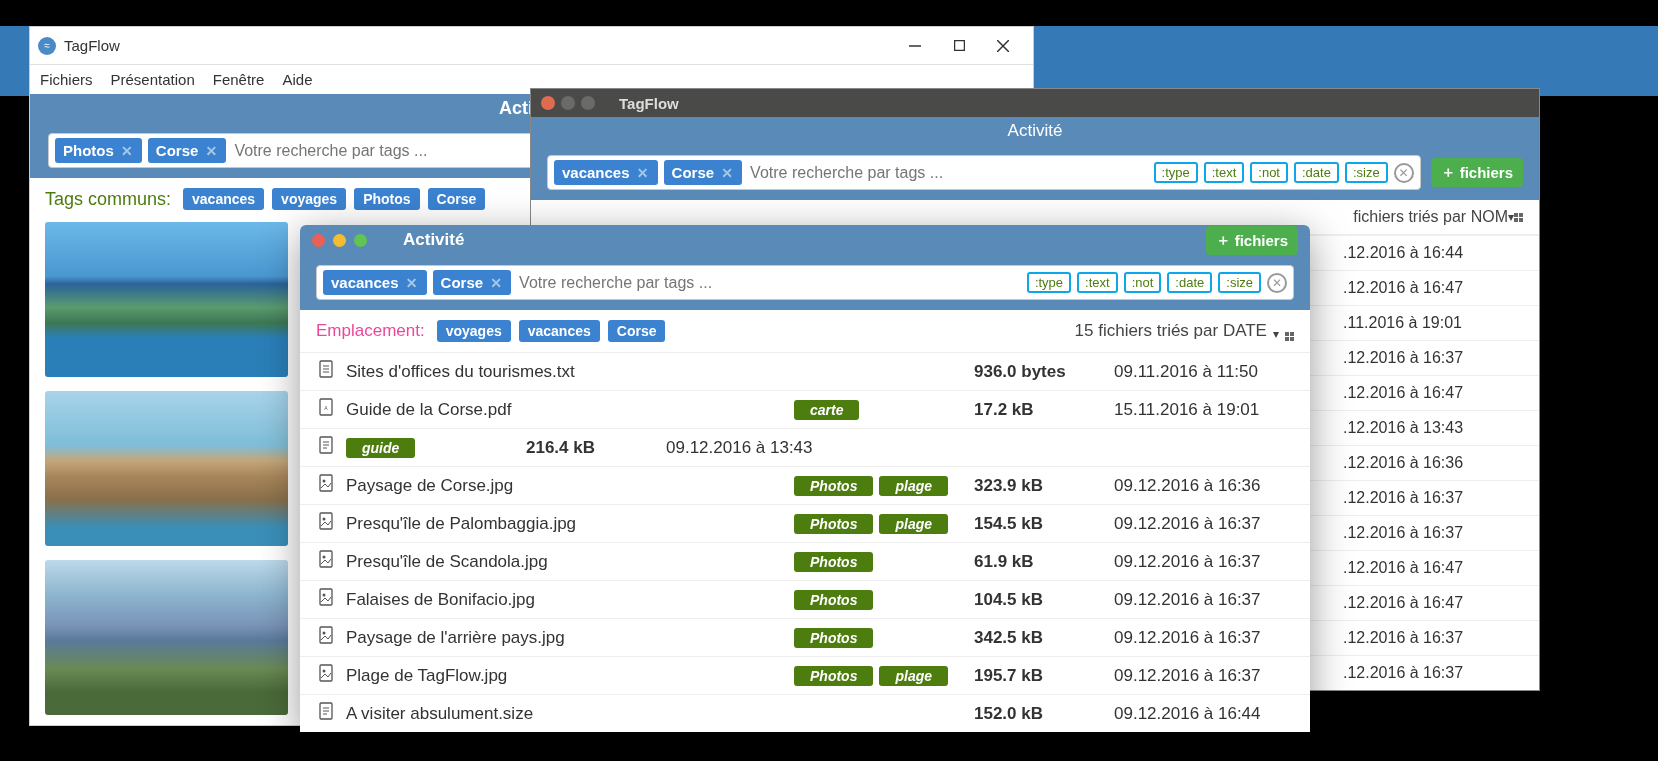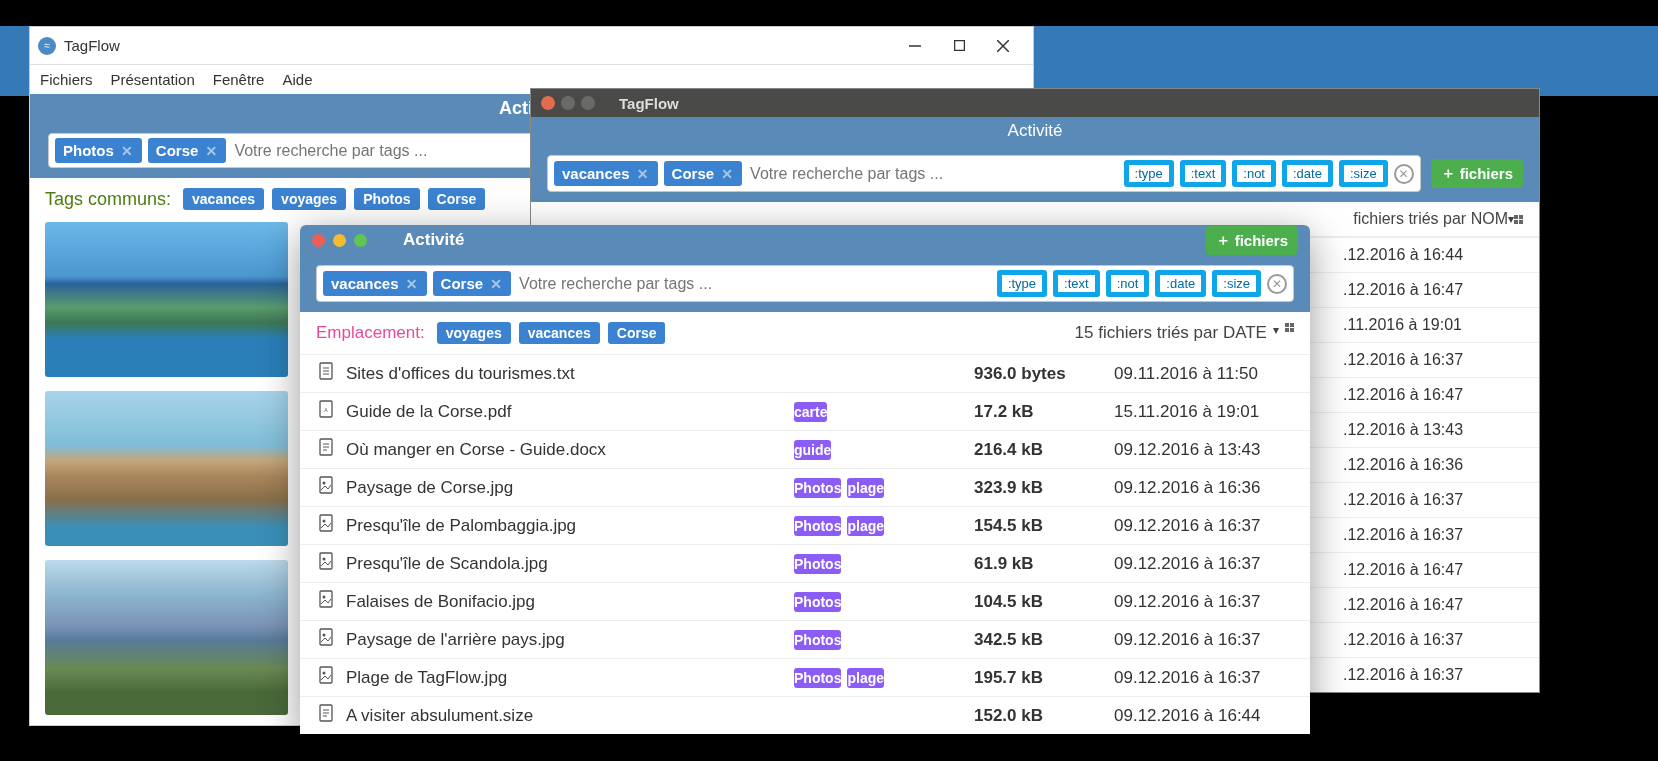--- a/index.html
+++ b/index.html
@@ -35,50 +35,50 @@
 .winB { position:absolute; top:88px; left:530px; width:1010px; background:#fff; z-index:20; border:1px solid #888; }
 .winB-title { background:#4a4a48; height:28px; display:flex; align-items:center; padding:0 10px; gap:6px; }
 .winB-title .dot { width:14px; height:14px; border-radius:50%; }
 .winB-title .dot.close { background:#e06b4e; }
 .winB-title .dot.min { background:#6a6a68; }
 .winB-title .dot.max { background:#6a6a68; }
 .winB-title .title-text { color:#ddd; font-size:15px; font-weight:600; margin-left:18px; }
 .winB-activity { background:#5a8bb8; color:#fff; text-align:center; font-size:17px; font-weight:500; padding:4px 0; }
 .winB-search { background:#5a8bb8; padding:10px 16px; display:flex; align-items:center; gap:10px; }
 .winB-search .search-row { flex:1; }
-.search-hint { background:#fff; color:#0369a1; border:5px solid #0ea5e9; border-radius:3px; padding:1px 6px; font-size:13px; cursor:pointer; }
+.search-hint { background:#fff; color:#4d7c0f; border:2px solid #0ea5e9; border-radius:3px; padding:1px 6px; font-size:13px; cursor:pointer; }
 .clear-btn { width:20px; height:20px; border:2px solid #999; border-radius:50%; display:flex; align-items:center; justify-content:center; color:#999; font-size:12px; cursor:pointer; }
 .add-btn { background:#4cae4c; color:#fff; border-radius:4px; padding:5px 10px; font-size:15px; font-weight:600; display:flex; align-items:center; gap:4px; cursor:pointer; }
 .winB-statusbar { background:#fff; padding:8px 16px; display:flex; align-items:center; justify-content:flex-end; gap:0; border-bottom:1px solid #eee; font-size:16px; color:#444; }
 .winB-files { background:#fff; }
 .file-row { display:flex; align-items:center; padding:8px 16px; border-top:1px solid #eee; font-size:16px; color:#333; gap:10px; }
 .file-row .date { width:180px; }
 
 
 .winC { position:absolute; top:225px; left:300px; width:1010px; background:#fff; z-index:30; border-radius:6px 6px 0 0; overflow:hidden; box-shadow:0 10px 40px rgba(0,0,0,.4); }
 .winC-title { background:#5a8bb8; height:30px; display:flex; align-items:center; padding:0 12px; gap:8px; }
 .winC-title .dot { width:13px; height:13px; border-radius:50%; }
 .winC-title .dot.r { background:#ec5f57; }
 .winC-title .dot.y { background:#f4bd2f; }
 .winC-title .dot.g { background:#61c554; }
 .winC-title .title-text { color:#fff; font-size:17px; font-weight:600; margin-left:28px; }
 .winC-title .add-btn { margin-left:auto; }
 .winC-search { background:#5a8bb8; padding:10px 16px; display:flex; align-items:center; gap:10px; }
 .winC-search .search-row { flex:1; }
 .winC-location { background:#fff; padding:10px 16px; display:flex; align-items:center; gap:8px; }
 .winC-location .loc-label { font-size:17px; color:#ec4899; font-weight:500; margin-right:4px;text-align:center; }
-.winC-location .status-right { margin-left:auto; font-size:17px; color:#444; display:flex; align-items:flex-start; gap:6px; }
+.winC-location .status-right { margin-left:auto; font-size:17px; color:#444; display:flex; align-items:flex-end; gap:6px; }
 .winC-files { background:#fff; }
 .frow { display:flex; align-items:center; padding:7px 16px; border-top:1px solid #eee; font-size:17px; color:#333; gap:10px; }
 .frow .ficon { width:20px; text-align:center; color:#555; }
 .frow .fname { flex:1; }
 .frow .ftags { display:flex; gap:6px; width:170px; }
 .frow .fsize { width:130px;font-weight:bold; }
 .frow .fdate { width:180px; }
-.mini-tag { background:#8b5cf6; color:#fff; padding:2px 0; border-radius:3px; font-size:14px; font-weight:600; }
+.mini-tag { background:#4d7c0f; color:#fff; padding:2px 16px; border-radius:3px; font-size:14px; font-weight:600;font-style:italic; }
 
 .chevron { font-size:12px; }
 .grid-icon { display:inline-grid; grid-template-columns:4px 4px; grid-template-rows:4px 4px; gap:1px; }
 .grid-icon span { background:#666; }
 
 svg.fi { width:18px; height:18px; }
 </style>
 </head>
 <body>
 
@@ -296,21 +296,20 @@
         <span class="fsize">17.2 kB</span>
         <span class="fdate">15.11.2016 à 19:01</span>
       </div>
       <div class="frow">
         <span class="ficon"><svg class="fi" viewBox="0 0 18 18">
             <rect x="3" y="1" width="12" height="16" rx="1" fill="none" stroke="#555" stroke-width="1.3"></rect>
             <line x1="6" y1="6" x2="12" y2="6" stroke="#555"></line>
             <line x1="6" y1="9" x2="12" y2="9" stroke="#555"></line>
             <line x1="6" y1="12" x2="10" y2="12" stroke="#555"></line>
           </svg></span>
-        <span class="fname">Où manger en Corse - Guide.docx</span>
         <span class="ftags">
           <span class="mini-tag">guide</span>
         </span>
         <span class="fsize">216.4 kB</span>
         <span class="fdate">09.12.2016 à 13:43</span>
       </div>
       <div class="frow">
         <span class="ficon"><svg class="fi" viewBox="0 0 18 18">
             <rect x="3" y="1" width="12" height="16" rx="1" fill="none" stroke="#555" stroke-width="1.3"></rect>
             <circle cx="7" cy="7" r="1.5" fill="#555"></circle>

